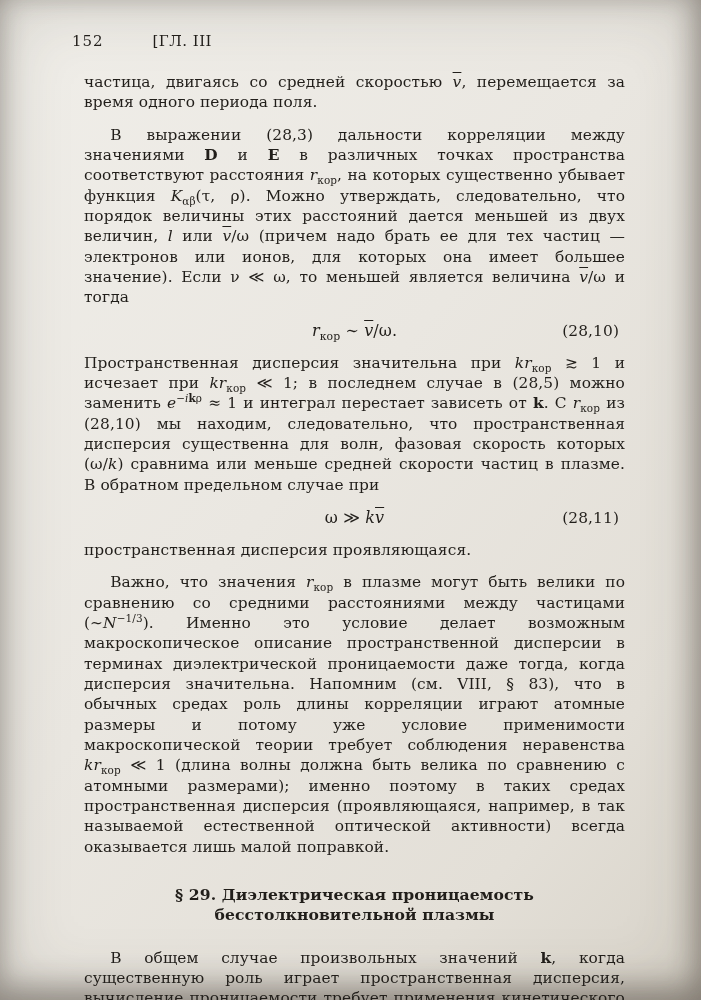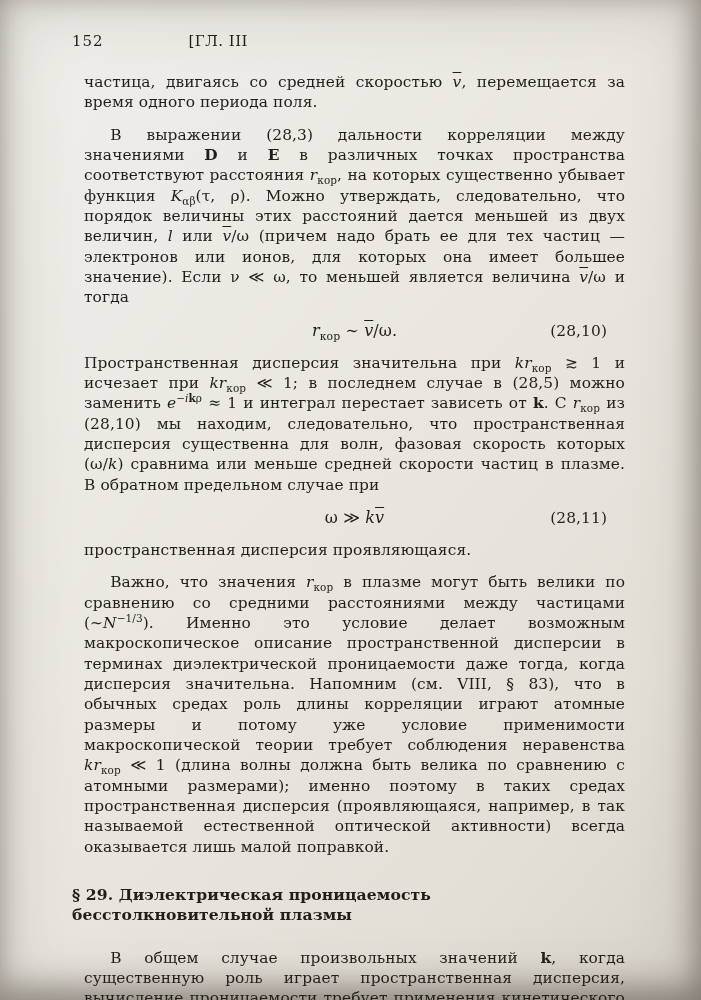--- a/index.html
+++ b/index.html
@@ -26,21 +26,20 @@
     color: #211e1a;
     box-sizing: border-box;
   }
   .inner {
     padding: 32px 64px 0 72px;
   }
   .header {
     display: flex;
     align-items: baseline;
     margin-bottom: 22px;
-    gap: 36px;
   }
   .pnum {
     width: 70px;
     font-size: 15px;
     letter-spacing: 1px;
   }
   .rtitle {
     flex: 1;
     text-align: center;
     font-weight: bold;
@@ -68,27 +67,27 @@
     text-indent: 1.7em;
   }
   .equation {
     position: relative;
     text-align: center;
     margin: 9px 16px 9px;
     font-size: 16px;
   }
   .eqnum {
     position: absolute;
-    right: 14px;
+    right: 2px;
     top: 1px;
     font-size: 15.4px;
   }
   .section {
     font-weight: bold;
-    text-align: left;
+    text-align: center;
     font-size: 15.6px;
     margin: 28px 0 22px;
     line-height: 1.3;
   }
   .bar {
     font-style: italic;
     text-decoration: overline;
   }
   sub, sup {
     font-size: 68%;

